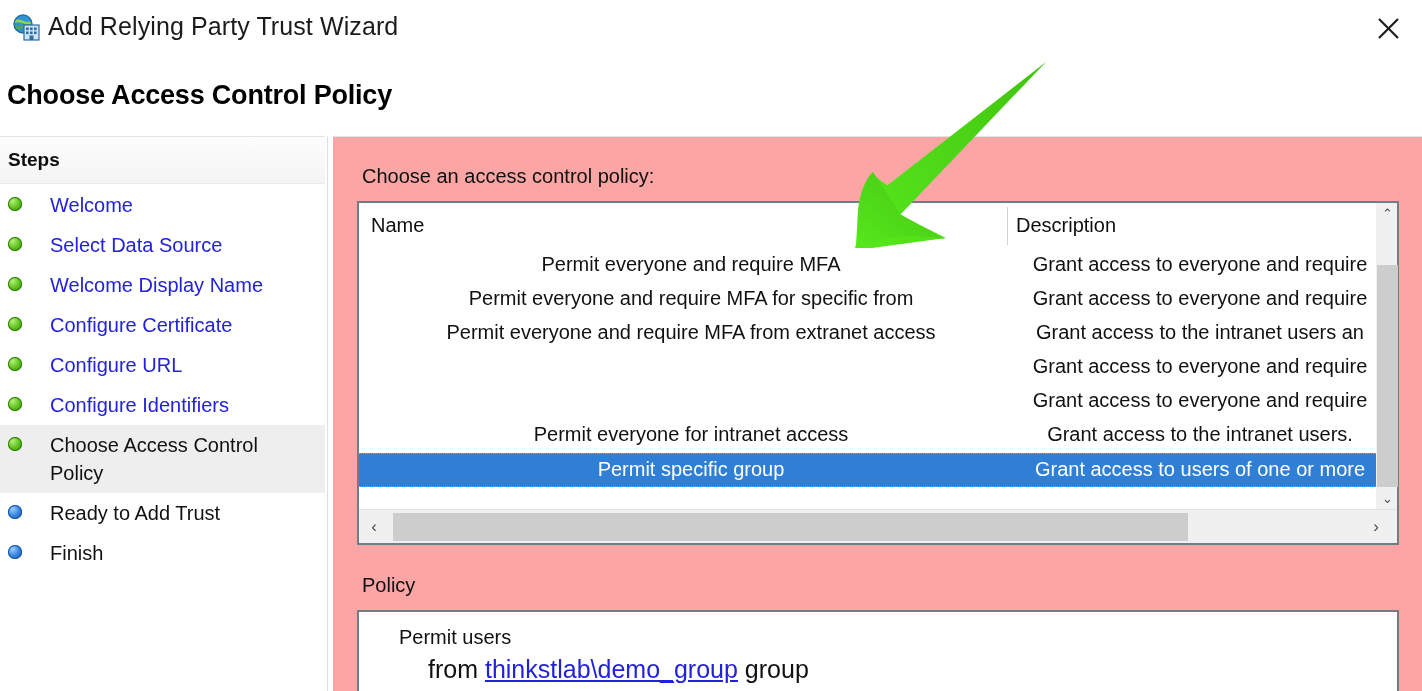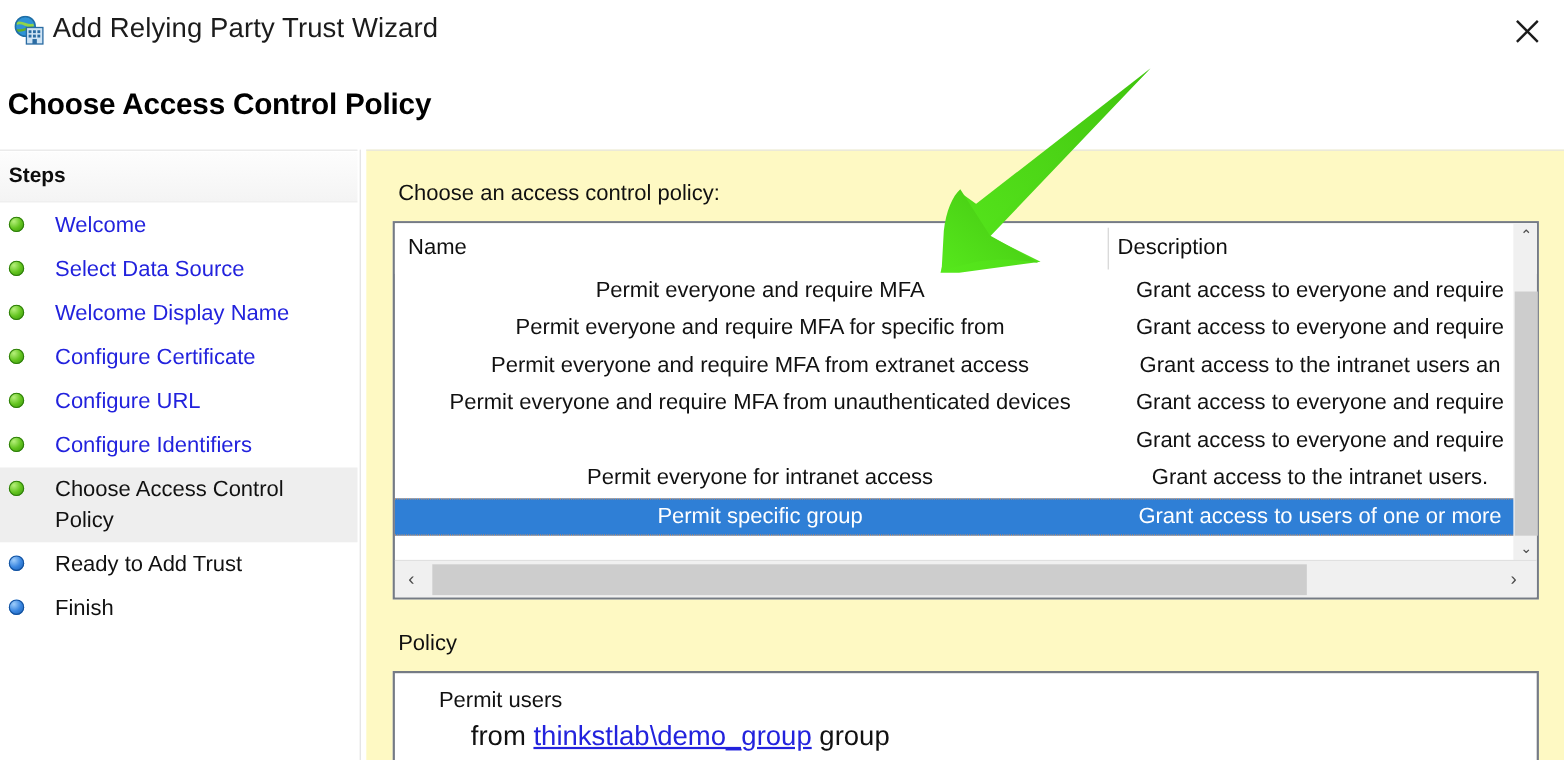--- a/index.html
+++ b/index.html
@@ -115,21 +115,21 @@
   }
   .step-row.current .step-label,
   .step-row.plain .step-label {
     color: #111111;
   }
 
   
   .content {
     position: absolute; left: 333px; top: 0;
     width: 1089px; height: 555px;
-    background: #fef9c3;
+    background: #fca5a5;
     border-top: 1px solid #e3e3e3;
   }
 
   .content-label {
     position: absolute; left: 29px; top: 28px;
     font-size: 20px; color: #101010;
     white-space: nowrap;
   }
 
   
@@ -386,21 +386,20 @@
           </div>
           <div class="lv-row">
             <div class="lv-cell-name">Permit everyone and require MFA for specific from</div>
             <div class="lv-cell-desc">Grant access to everyone and require</div>
           </div>
           <div class="lv-row">
             <div class="lv-cell-name">Permit everyone and require MFA from extranet access</div>
             <div class="lv-cell-desc">Grant access to the intranet users an</div>
           </div>
           <div class="lv-row">
-            <div class="lv-cell-name">Permit everyone and require MFA from unauthenticated devices</div>
             <div class="lv-cell-desc">Grant access to everyone and require</div>
           </div>
           <div class="lv-row">
             <div class="lv-cell-desc">Grant access to everyone and require</div>
           </div>
           <div class="lv-row">
             <div class="lv-cell-name">Permit everyone for intranet access</div>
             <div class="lv-cell-desc">Grant access to the intranet users.</div>
           </div>
           <div class="lv-row selected">

